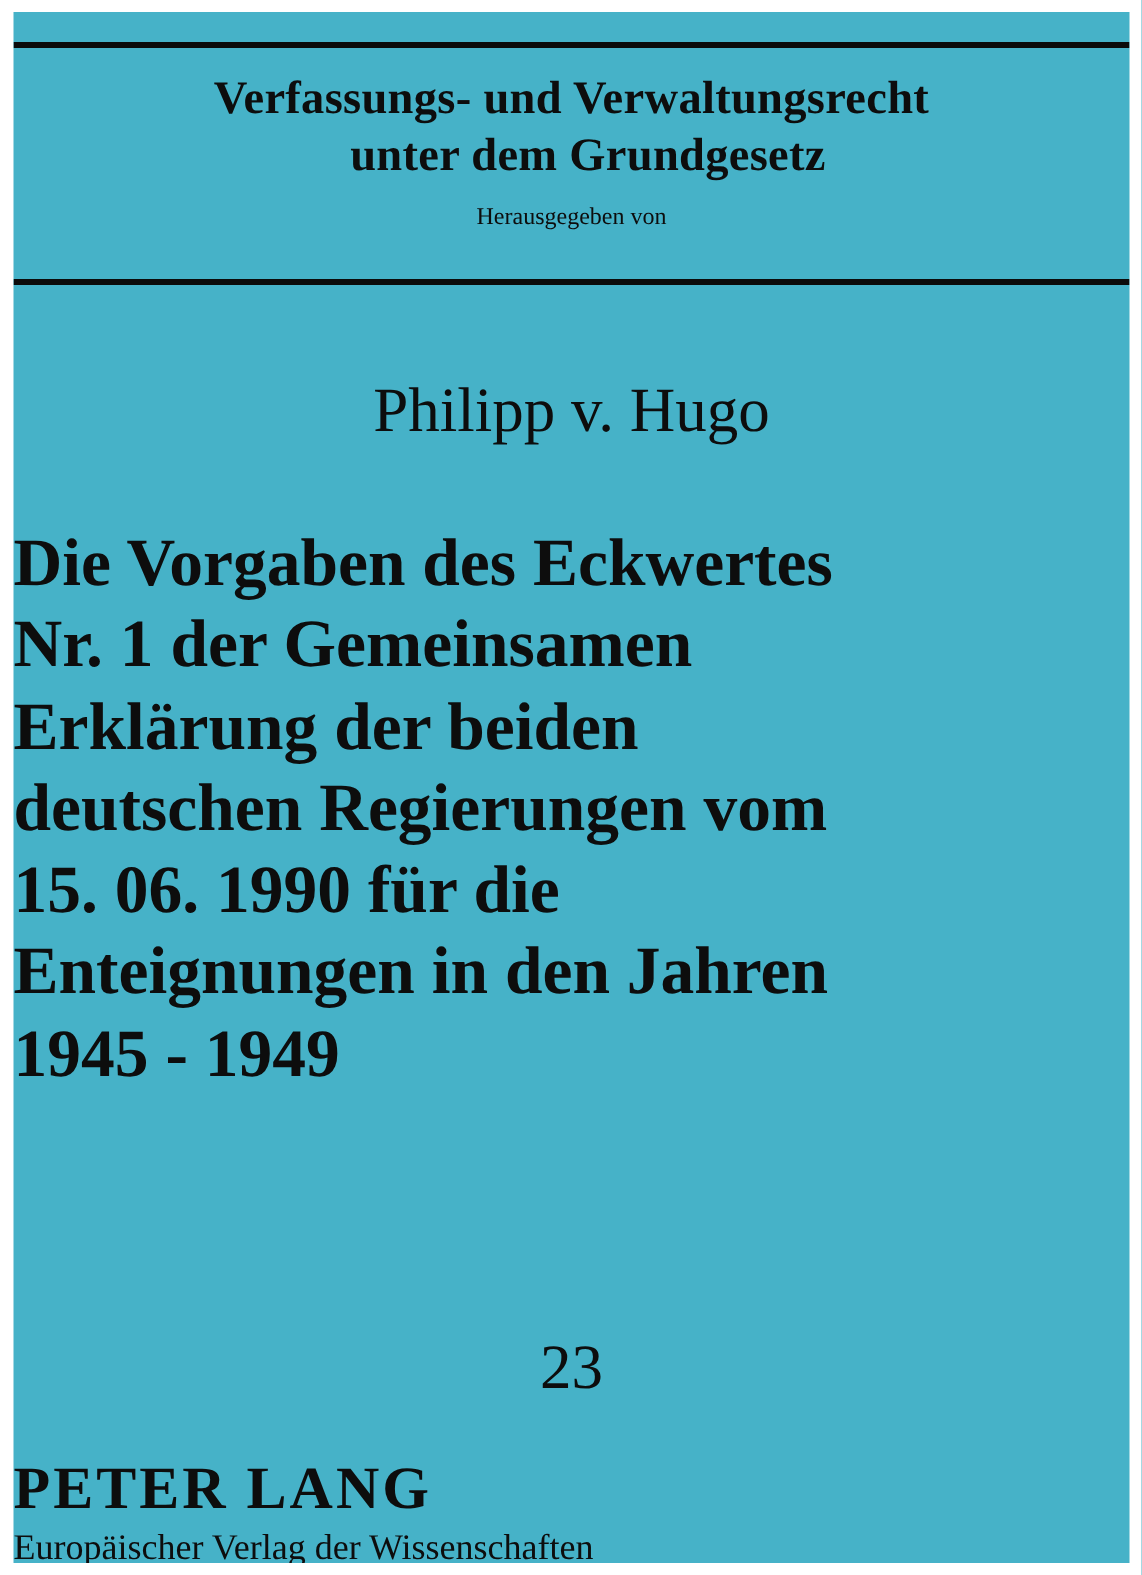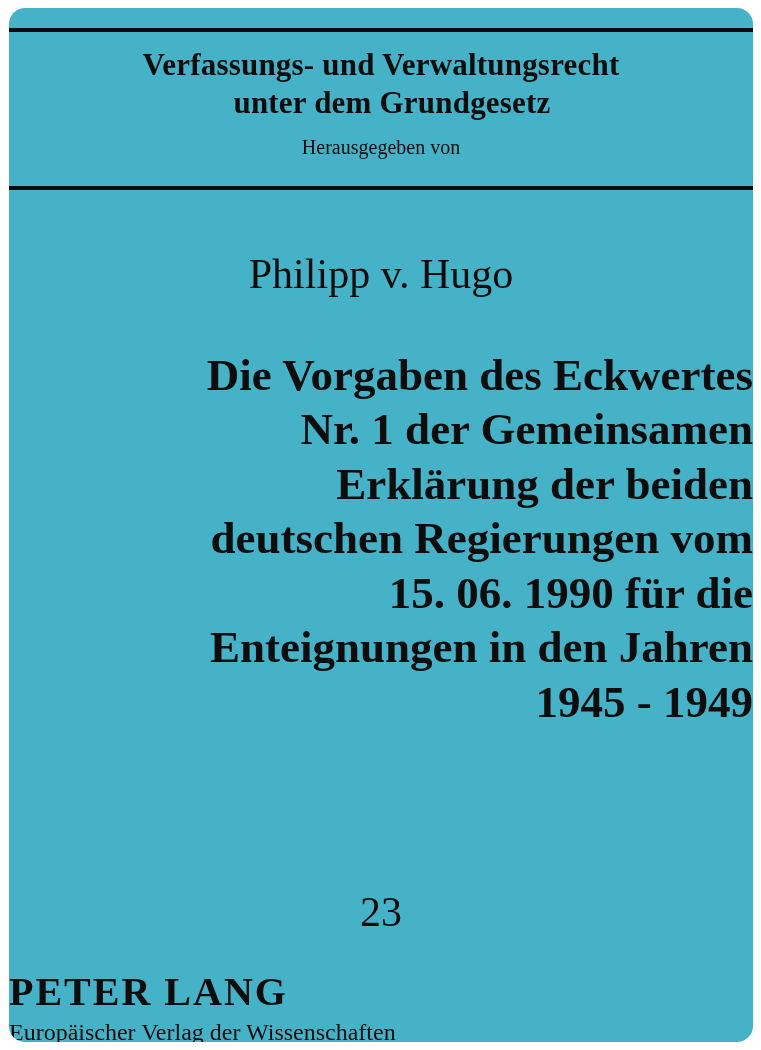--- a/index.html
+++ b/index.html
@@ -15,21 +15,20 @@
   }
   .cover {
     position: absolute;
     left: 9px;
     top: 8px;
     width: 744px;
     height: 1034px;
     background: #46b2c8;
     box-sizing: border-box;
     overflow: hidden;
-    border-radius: 16px;
   }
   
   .series-band {
     position: absolute;
     left: 0;
     top: 20px;
     width: 744px;
     height: 162px;
     border-top: 4px solid #0b0b0b;
     border-bottom: 4px solid #0b0b0b;
@@ -44,21 +43,21 @@
     line-height: 1.24;
     color: #0d0d0d;
     letter-spacing: 0.2px;
   }
   .series-title .line2 {
     display: block;
     margin-left: 22px;
   }
   .editors-label {
     margin-top: 12px;
-    font-size: 20px;
+    font-size: 16px;
     color: #0d0d0d;
     line-height: 1.25;
   }
   .editors-names {
     font-size: 18px;
     color: #0d0d0d;
     line-height: 1.25;
     margin-top: 1px;
   }
 
@@ -71,21 +70,21 @@
     font-size: 42px;
     font-weight: normal;
     color: #0d0d0d;
   }
 
   .book-title {
     position: absolute;
     top: 340px;
     left: 0;
     width: 744px;
-    text-align: right;
+    text-align: left;
     font-size: 45px;
     font-weight: bold;
     line-height: 1.21;
     color: #0d0d0d;
   }
   .book-title span {
     display: block;
     white-space: nowrap;
   }
 

